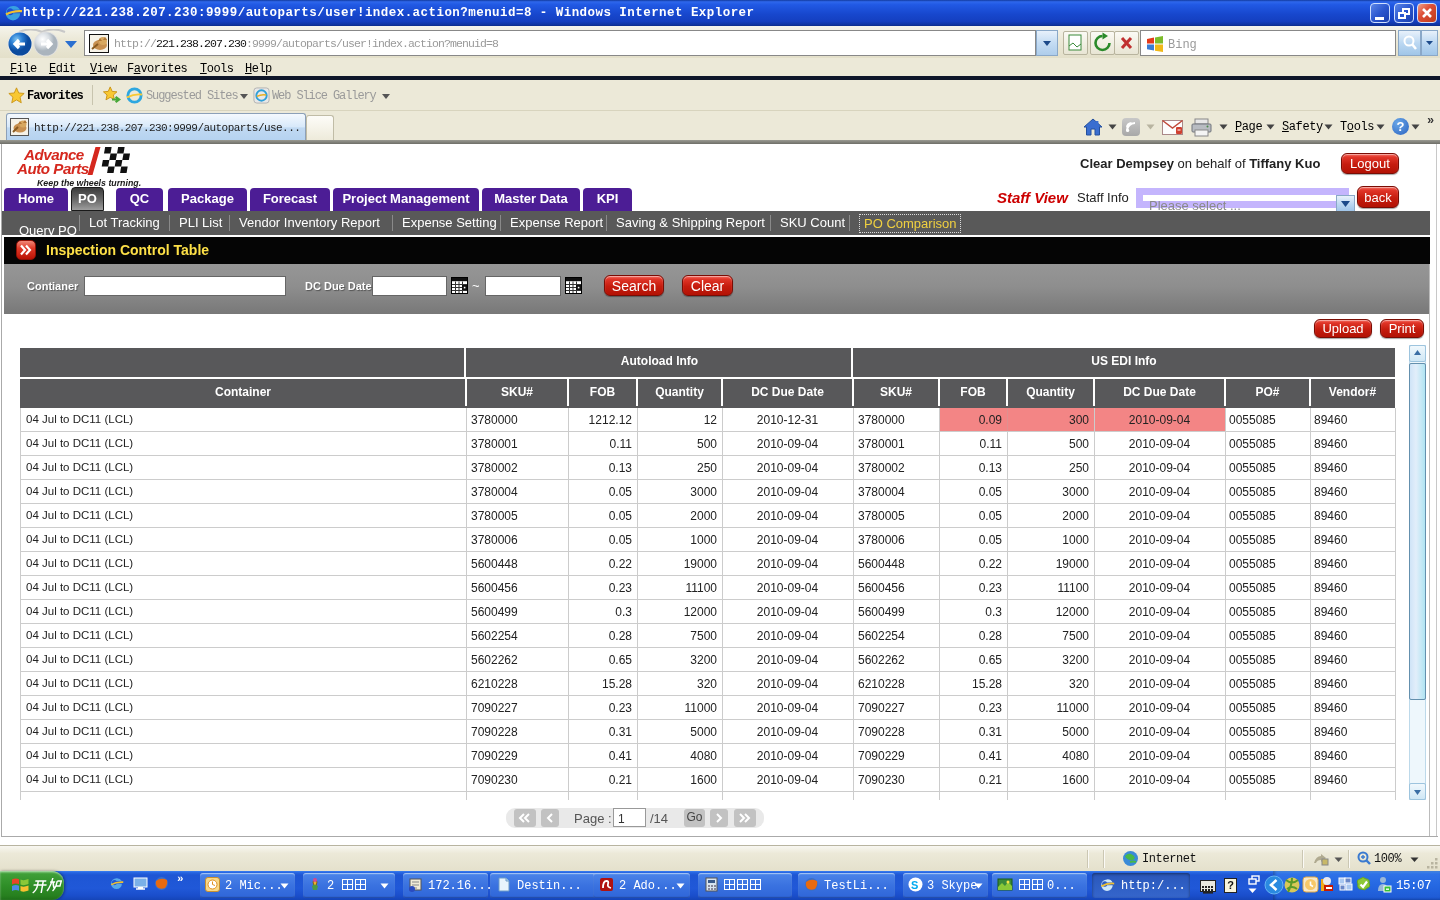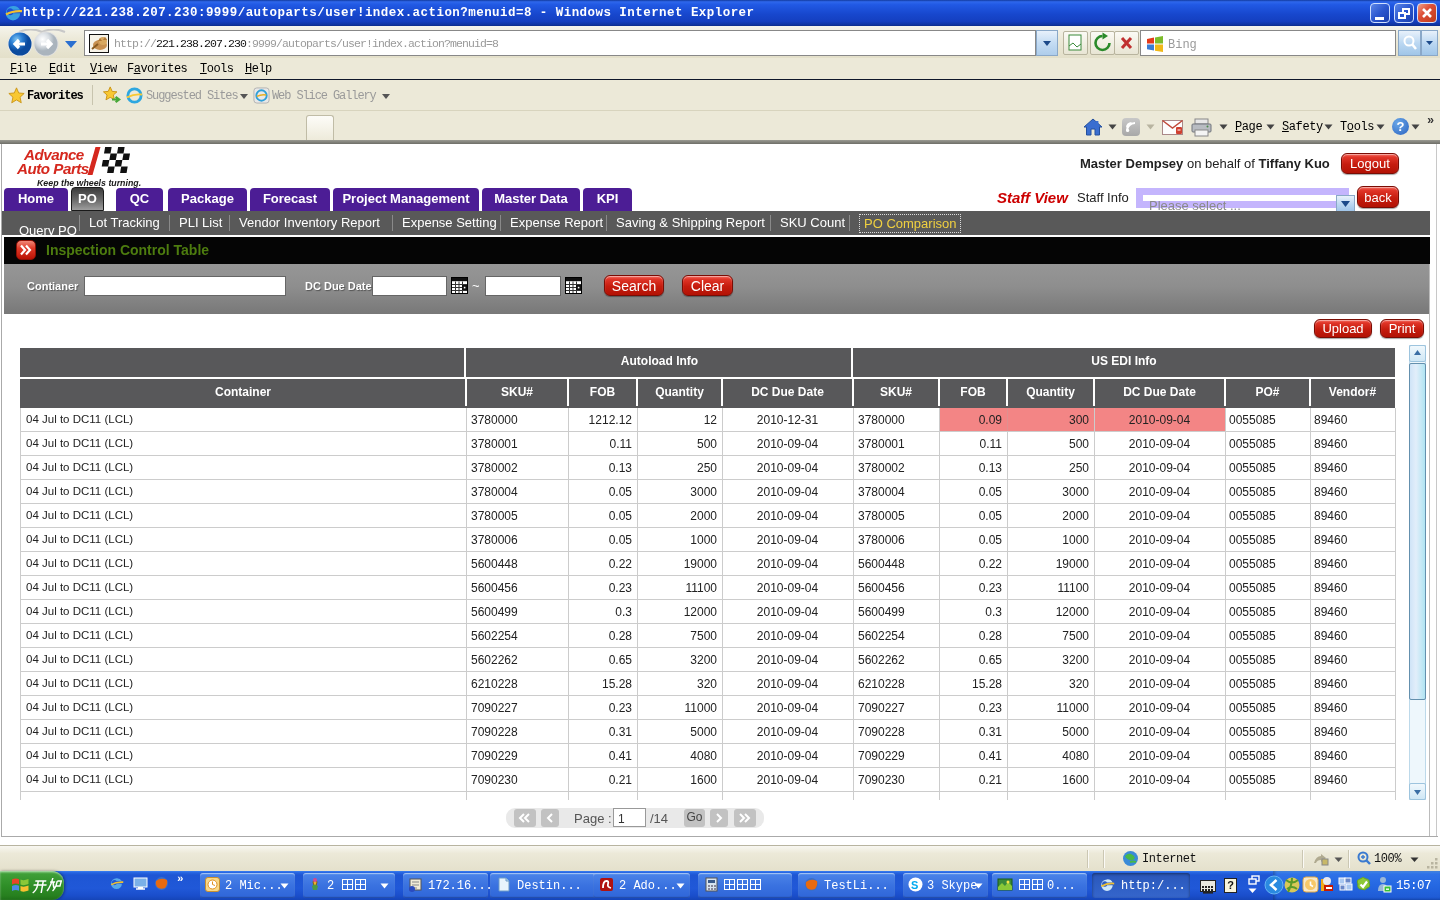--- a/index.html
+++ b/index.html
@@ -21,21 +21,21 @@
 #addrrow { position:absolute; left:0; top:26px; width:1440px; height:34px;
   background:linear-gradient(180deg,#f5f4ec 0%,#ece9d8 40%,#e3dfc9 100%); border-bottom:1px solid #c8c4ae; }
 #addrbox { position:absolute; left:84px; top:30px; width:952px; height:26px; background:#fff; border:1px solid #888; }
 #addrdrop { position:absolute; left:1036px; top:30px; width:22px; height:26px; background:linear-gradient(180deg,#e8f1fb,#c4dcf3 50%,#aecdeb); border:1px solid #8aa8c8; }
 .addrbtn { position:absolute; top:31px; width:25px; height:24px; border:1px solid #b8b49e; border-radius:2px; background:linear-gradient(180deg,#fbfaf4,#e8e5d4); }
 #bingbox { position:absolute; left:1140px; top:30px; width:256px; height:26px; background:#fff; border:1px solid #888; }
 #srchbtn { position:absolute; left:1398px; top:30px; width:23px; height:26px; background:linear-gradient(180deg,#e8f1fb,#bcd8f2 50%,#a0c6e8); border:1px solid #8aa8c8; }
 #srchdrop { position:absolute; left:1421px; top:30px; width:17px; height:26px; background:linear-gradient(180deg,#e8f1fb,#bcd8f2 50%,#a0c6e8); border:1px solid #8aa8c8; }
 
 
-#menubar { position:absolute; left:0; top:58px; width:1440px; height:22px; background:#ece9d8; border-bottom:1px solid #0f172a;
+#menubar { position:absolute; left:0; top:58px; width:1440px; height:22px; background:#ece9d8; border-bottom:4px solid #0f172a;
   font:12px "Liberation Mono", monospace; color:#000; letter-spacing:-0.5px; }
 #menubar > span { position:absolute; top:4px; }
 .ul { text-decoration:underline; }
 
 
 #favbar { position:absolute; left:0; top:80px; width:1440px; height:31px; background:#ece9d8; border-bottom:1px solid #d8d4be;
   font:12px "Liberation Mono", monospace; letter-spacing:-0.6px; }
 
 
 #tabrow { position:absolute; left:0; top:111px; width:1440px; height:31px; background:#ece9d8; }
@@ -235,20 +235,31 @@
       <circle cx="9" cy="9" r="5.5" fill="none" stroke="#30a0d8" stroke-width="2"></circle>
       <path d="M4 10 Q 9 7.5 14 8.5" stroke="#e8b020" stroke-width="1.5" fill="none"></path>
     </svg>
   <span class="abs" style="left:272px;top:9px;color:#9a9a9a;letter-spacing:-1.1px">Web Slice Gallery</span>
   <svg class="abs" style="left:381px;top:13px" width="10" height="8">
       <path d="M1 1 L5 6 L9 1 Z" fill="#555"></path>
     </svg>
 </div>
 
 <div id="tabrow">
+  <div id="tabactive">
+    <div class="abs" style="left:3px;top:4px;width:19px;height:18px;border:1px solid #555;background:#f6f2e8">
+      <svg width="17" height="16">
+          <ellipse cx="9" cy="9" rx="6.5" ry="4.5" fill="#c89050"></ellipse>
+          <circle cx="12" cy="5" r="3.5" fill="#d8a860"></circle>
+          <path d="M9 2 L11 5 L7 5 Z M14 1 L16 4 L12 4 Z" fill="#b07838"></path>
+          <path d="M2 13 L7 8" stroke="#8a5a20" stroke-width="2"></path>
+        </svg>
+    </div>
+    <span class="mono" style="position:absolute;left:27px;top:8px;font-size:11px;letter-spacing:-0.55px;color:#222">http://221.238.207.230:9999/autoparts/use...</span>
+  </div>
   <div id="tabstub"></div>
   <svg class="abs" style="left:1082px;top:6px" width="22" height="20" viewBox="0 0 22 20">
       <path d="M11 2 L2 10 L4.5 10 L4.5 18 L9 18 L9 12 L13 12 L13 18 L17.5 18 L17.5 10 L20 10 Z" fill="#3a6ed0" stroke="#24509e"></path>
       <rect x="13.6" y="4" width="2.8" height="4" fill="#3a6ed0"></rect>
     </svg>
   <svg class="abs" style="left:1108px;top:13px" width="9" height="7">
       <path d="M0.5 0.5 L4.5 5.5 L8.5 0.5 Z" fill="#444"></path>
     </svg>
   <div class="abs" style="left:1122px;top:7px;width:18px;height:18px;border-radius:4px;background:linear-gradient(180deg,#c8c8c8,#a8a8a8)">
     <svg width="18" height="18">
@@ -313,21 +324,21 @@
     <rect x="10" y="8.5" width="6.5" height="6.5"></rect>
       <rect x="23" y="8.5" width="6.5" height="6.5"></rect>
     <rect x="3.5" y="15" width="6.5" height="6.5"></rect>
       <rect x="16.5" y="15" width="6.5" height="6.5"></rect>
     <rect x="10" y="21.5" width="6.5" height="6.5"></rect>
       <rect x="23" y="21.5" width="6.5" height="6.5"></rect>
   </g>
   <text x="15" y="41" font-size="8.8" font-weight="bold" font-style="italic" fill="#1a1a1a" font-family="Liberation Sans, sans-serif">Keep the wheels turning.</text>
 </svg>
 
-<div class="abs" style="left:1080px;top:156px;font:13px 'Liberation Sans';color:#222"><b>Master Dempsey</b> on behalf of <b>Tiffany Kuo</b></div>
+<div class="abs" style="left:1080px;top:156px;font:13px 'Liberation Sans';color:#222"><b>Clear Dempsey</b> on behalf of <b>Tiffany Kuo</b></div>
 <div class="redbtn" style="left:1341px;top:153px;width:58px;height:21px;font-size:13px;line-height:20px">Logout</div>
 <div class="abs" style="left:997px;top:189px;font:bold italic 15px 'Liberation Sans';color:#cc0000">Staff View</div>
 <div class="abs" style="left:1077px;top:190px;font:13px 'Liberation Sans';color:#222">Staff Info</div>
 <div class="abs" style="left:1136px;top:188px;width:213px;height:20px;background:#fff;border:7px solid #c4b5fd">
   <span class="abs" style="left:6px;top:3px;font:13px 'Liberation Sans';color:#8a8a8a">Please select ...</span>
   <div class="abs" style="left:193px;top:0px;width:19px;height:18px;background:linear-gradient(180deg,#e8f1fb,#bcd8f2 50%,#9cc2e8);border:1px solid #8aa8c8">
     <svg width="17" height="16">
         <path d="M4 5 L8.5 11 L13 5 Z" fill="#1c4a8a"></path>
       </svg>
   </div>
@@ -378,21 +389,21 @@
     <div class="snsep" style="left:847px"></div>
   <span class="abs" style="left:857px;top:3px;border:1px dotted #ddd;padding:1px 4px;color:#f0d040">PO Comparison</span>
 </div>
 
 <div id="blackbar">
   <div class="abs" style="left:12px;top:3px;width:20px;height:20px;border-radius:5px;background:linear-gradient(180deg,#f08878 0%,#e03a28 40%,#b81205 100%);border:1px solid #901005">
     <svg width="18" height="18">
         <path d="M4 4.5 L8 9 L4 13.5 M9 4.5 L13 9 L9 13.5" stroke="#fff" stroke-width="2.2" fill="none"></path>
       </svg>
   </div>
-  <span class="abs" style="left:42px;top:5px;font:bold 14px 'Liberation Sans';color:#4d7c0f">Inspection Control Table</span>
+  <span class="abs" style="left:42px;top:5px;font:bold 14px 'Liberation Sans';color:#fde047">Inspection Control Table</span>
 </div>
 
 <div id="filterbar">
   <span class="flabel" style="left:23px;top:16px;font-size:11px">Contianer</span>
   <div class="finput" style="left:80px;top:12px;width:202px;height:20px"></div>
   <span class="flabel" style="left:301px;top:16px;font-size:11px">DC Due Date</span>
   <div class="finput" style="left:368px;top:12px;width:75px;height:20px"></div>
   <svg class="abs" style="left:447px;top:13px" width="17" height="17" viewBox="0 0 17 17">
       <rect x="0.5" y="0.5" width="16" height="16" fill="#fff" stroke="#000"></rect>
       <rect x="1" y="1" width="15" height="3.2" fill="#111"></rect>

